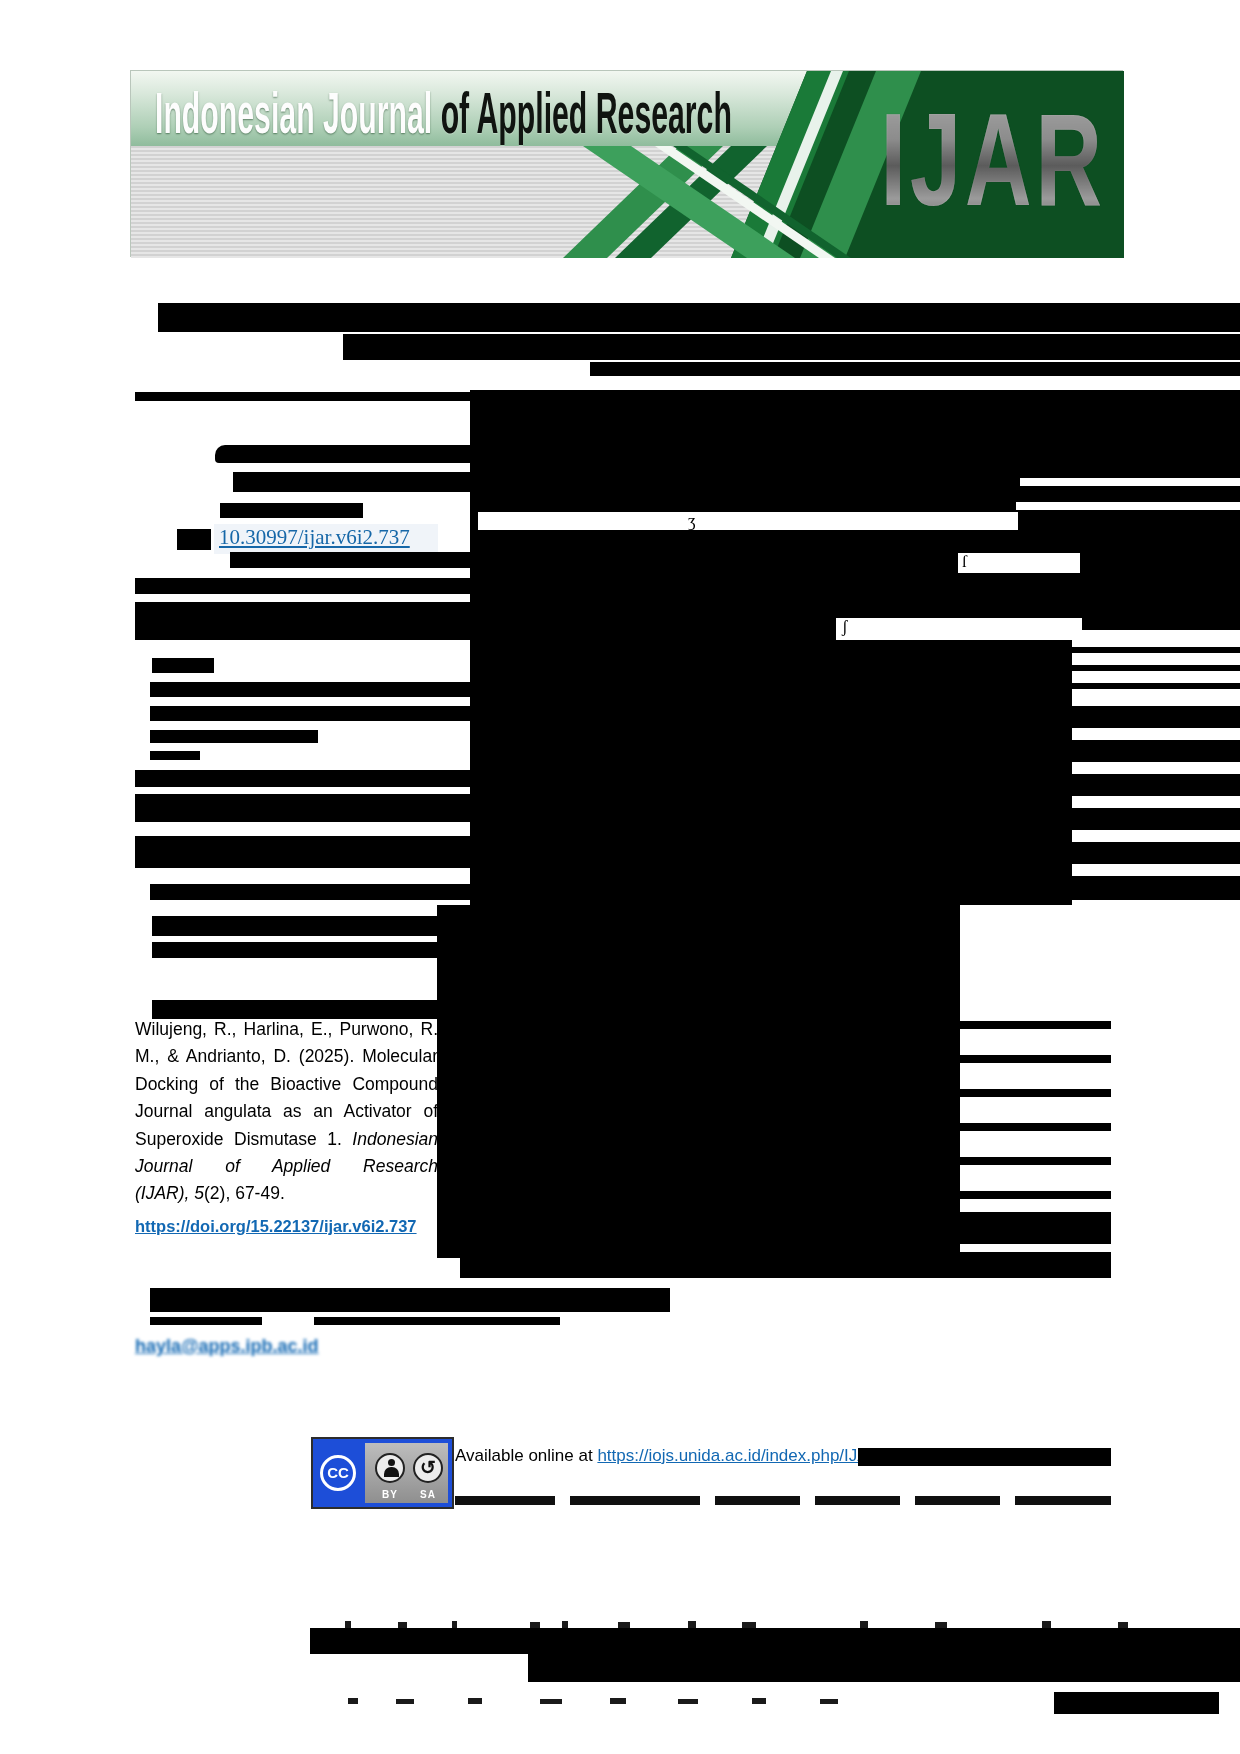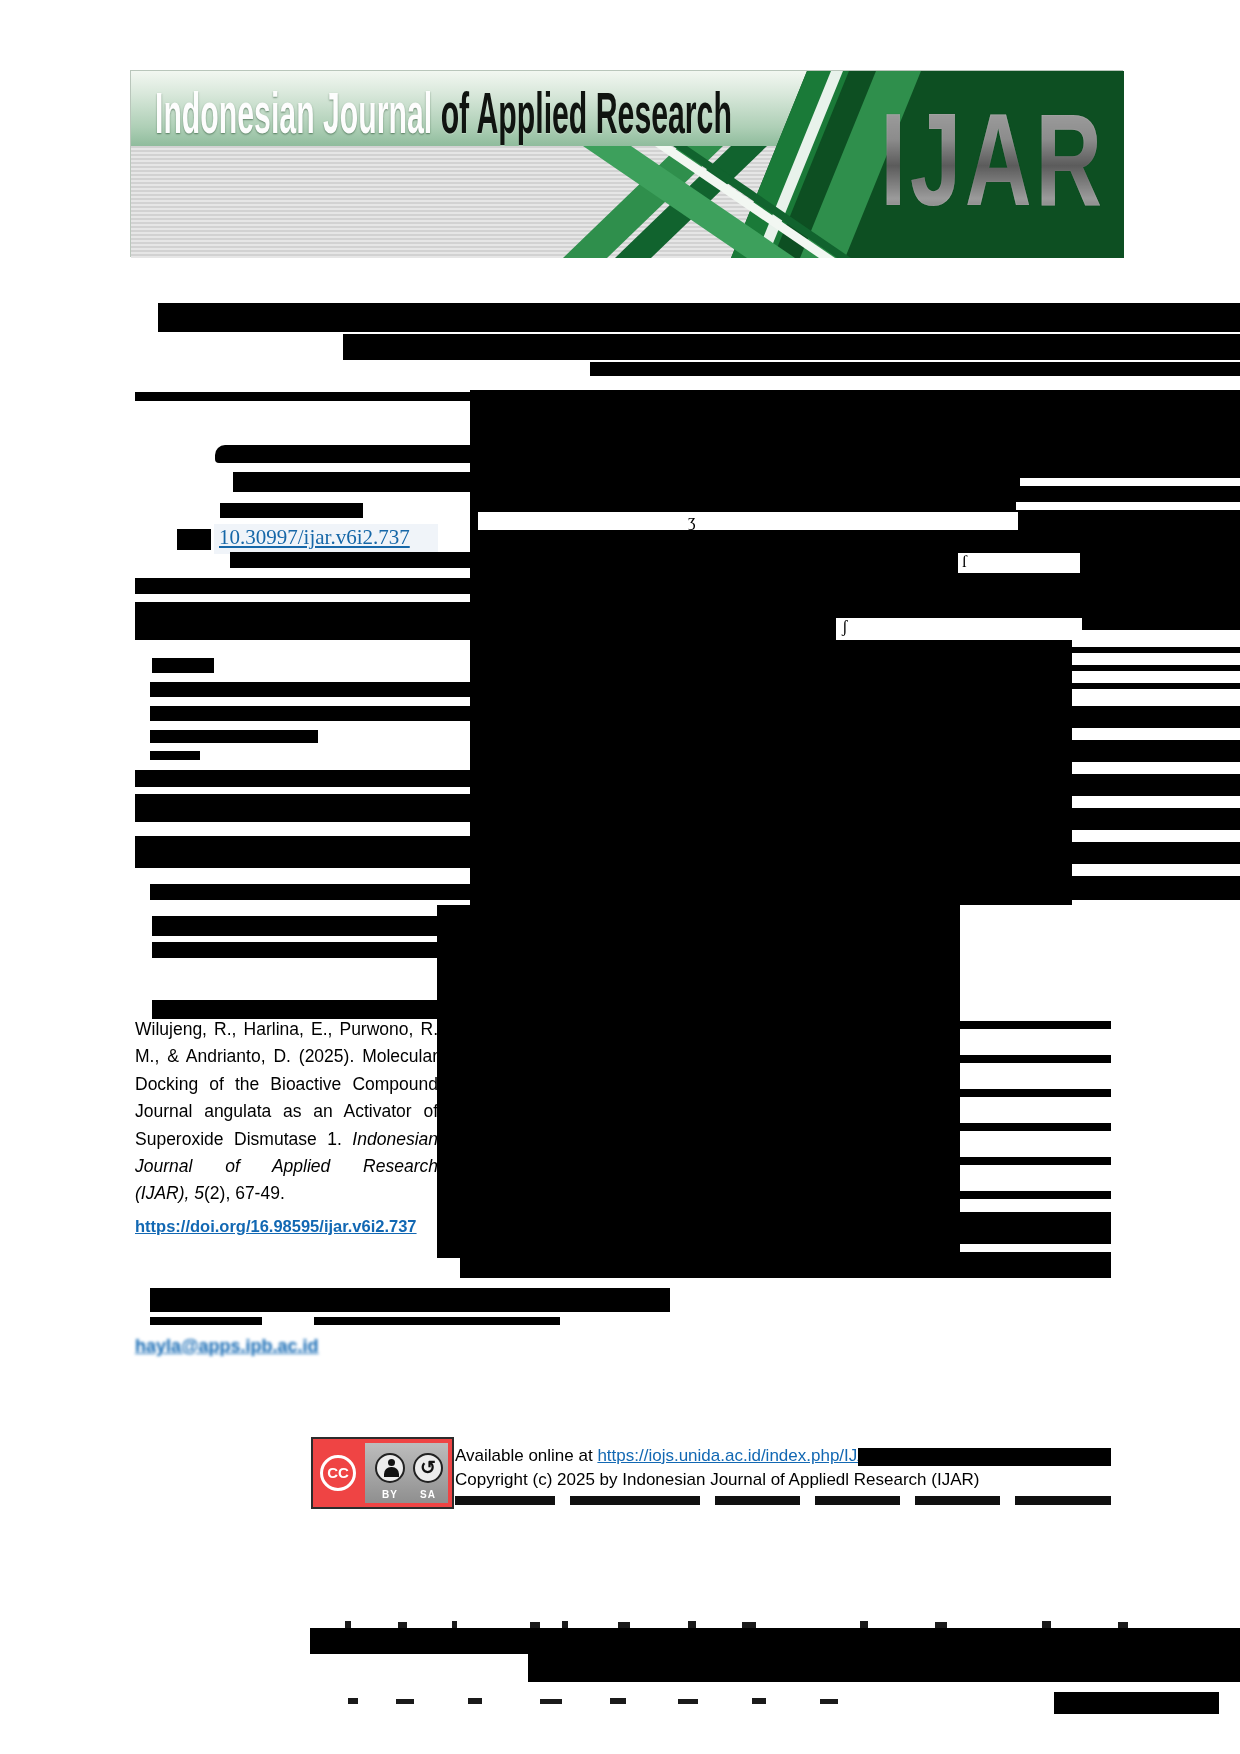--- a/index.html
+++ b/index.html
@@ -40,21 +40,21 @@
   #citation .cl{text-align:justify;text-align-last:justify;white-space:nowrap;}
   #citation .it{font-style:italic;}
   #citation-link{display:inline-block;margin-top:5px;font-size:16.5px;font-weight:bold;
     color:#1268b3;text-decoration:underline;white-space:nowrap;}
   a{cursor:pointer;}
   
   #email-link{position:absolute;left:135px;top:1336px;font-size:18px;font-weight:bold;
     color:#1268b3;text-decoration:underline;filter:blur(1.6px);}
   
   #cc-badge{position:absolute;left:311px;top:1437px;width:143px;height:72px;
-    background:#ef4444;border:2px solid #2c2c2c;box-sizing:border-box;}
+    background:#1d4ed8;border:2px solid #2c2c2c;box-sizing:border-box;}
   #cc-badge .panel{position:absolute;left:52px;top:4px;right:4px;bottom:4px;
     background:linear-gradient(180deg,#bdbdbd,#8f8f8f);}
   .circ{position:absolute;border-radius:50%;box-sizing:border-box;}
   #cc-circle{left:7px;top:16px;width:36px;height:36px;border:3px solid #fff;
     color:#fff;font-weight:bold;font-size:15px;text-align:center;line-height:30px;}
   #by-circle,#sa-circle{top:14px;width:30px;height:30px;background:#ececec;border:2px solid #222;
     color:#111;text-align:center;}
   #by-circle{left:62px;}
   #sa-circle{left:100px;}
   #by-circle .head{position:absolute;left:11px;top:4px;width:7px;height:7px;border-radius:50%;background:#111;}
@@ -141,21 +141,21 @@
   <div class="rd" style="left:152px;top:1000px;width:286px;height:19px;"></div>
 
   <div id="citation">
     <div class="cl">Wilujeng, R., Harlina, E., Purwono, R.</div>
     <div class="cl">M., &amp; Andrianto, D. (2025). Molecular</div>
     <div class="cl">Docking of the Bioactive Compound</div>
     <div class="cl">Journal angulata as an Activator of</div>
     <div class="cl"><span>Superoxide Dismutase 1. </span><span class="it">Indonesian</span></div>
     <div class="cl"><span class="it">Journal of Applied Research</span></div>
     <div class="cl" style="text-align-last:left;"><span class="it">(IJAR), 5</span><span>(2), 67-49.</span></div>
-    <a id="citation-link" href="#">https://doi.org/16.98595/ijar.v6i2.737</a>
+    <a id="citation-link" href="#">https://doi.org/15.22137/ijar.v6i2.737</a>
   </div>
 
   <div class="rd" style="left:437px;top:905px;width:523px;height:353px;"></div>
   <div class="rd" style="left:960px;top:1021px;width:151px;height:8px;"></div>
   <div class="rd" style="left:960px;top:1055px;width:151px;height:8px;"></div>
   <div class="rd" style="left:960px;top:1089px;width:151px;height:8px;"></div>
   <div class="rd" style="left:960px;top:1123px;width:151px;height:8px;"></div>
   <div class="rd" style="left:960px;top:1157px;width:151px;height:8px;"></div>
   <div class="rd" style="left:960px;top:1191px;width:151px;height:8px;"></div>
   <div class="rd" style="left:904px;top:1212px;width:207px;height:32px;"></div>
@@ -173,21 +173,20 @@
         <div class="body"></div>
     </div>
     <div id="sa-circle" class="circ">
       <div class="arrow">↺</div>
     </div>
     <div class="cc-label" style="left:62px;">BY</div>
     <div class="cc-label" style="left:100px;">SA</div>
   </div>
   <div id="footer-text">
     <div><span>Available online at </span><a href="#">https://iojs.unida.ac.id/index.php/IJAR</a></div>
-    <div>Copyright (c) 2025 by Indonesian Journal of Appliedl Research (IJAR)</div>
   </div>
   <div class="rd" style="left:858px;top:1448px;width:253px;height:18px;"></div>
   <div class="dash" style="left:455px;width:100px;"></div>
   <div class="dash" style="left:570px;width:130px;"></div>
   <div class="dash" style="left:715px;width:85px;"></div>
   <div class="dash" style="left:815px;width:85px;"></div>
   <div class="dash" style="left:915px;width:85px;"></div>
   <div class="dash" style="left:1015px;width:96px;"></div>
 
   <div class="frag" style="left:345px;top:1621px;width:6px;height:7px;"></div>

